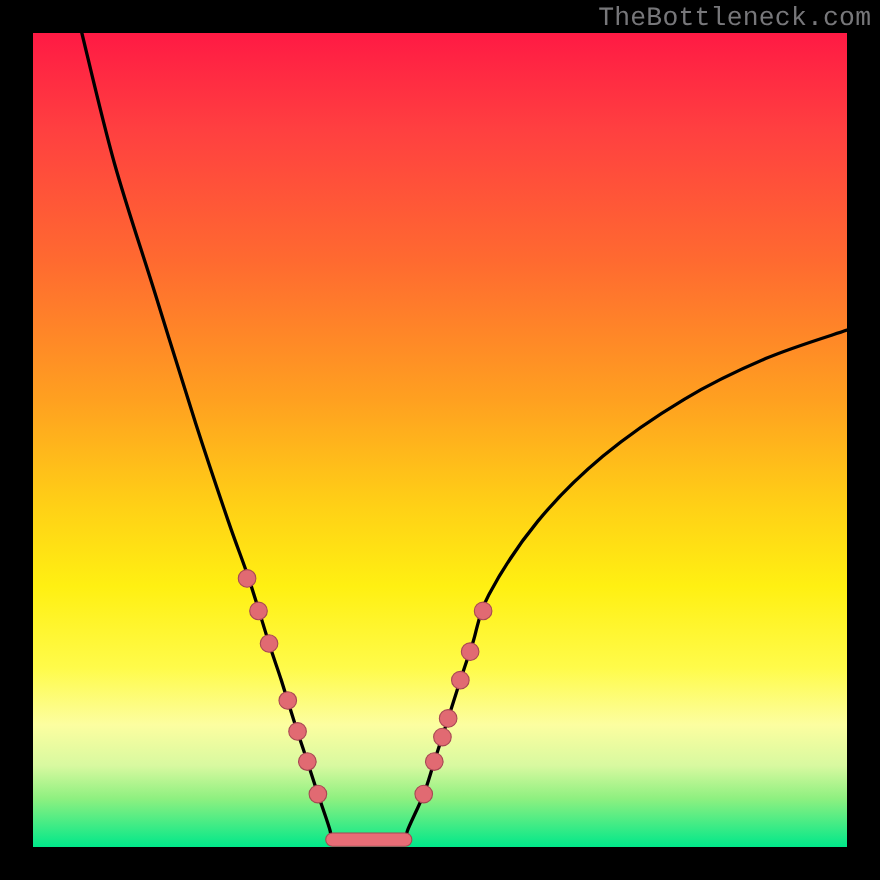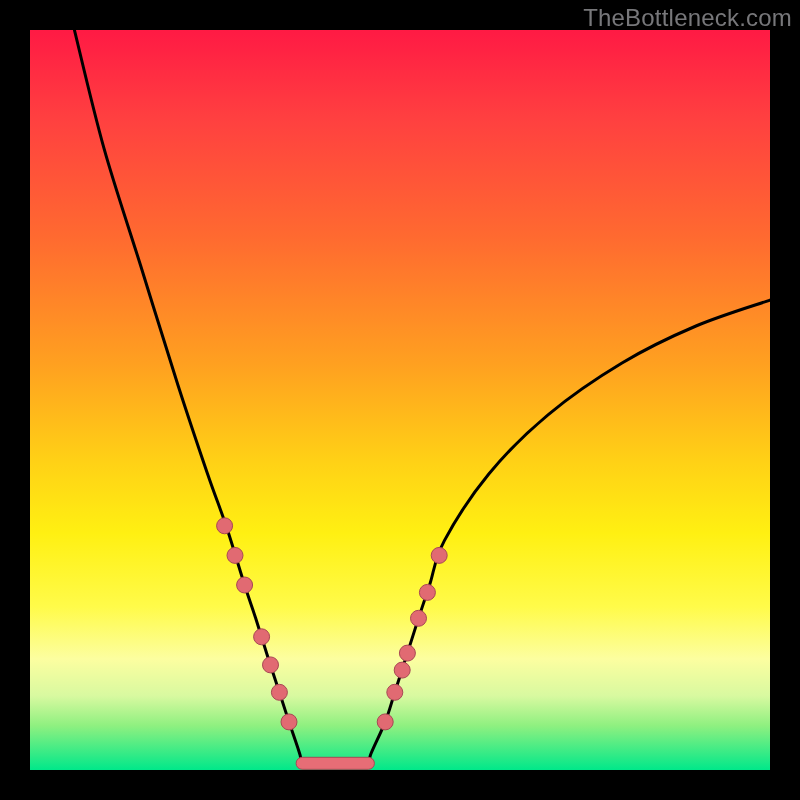--- a/index.html
+++ b/index.html
@@ -36,21 +36,21 @@
       #fcfea0 85%,
       #d8f9a0 90%,
       #8ff080 94%,
       #00e88a 100%
     );
   }
   .watermark {
     position: absolute;
     top: 4px;
     right: 8px;
-    font-family: Liberation Sans, sans-serif;
+    font-family: Liberation Mono, monospace;
     font-size: 24px;
     font-weight: 500;
     color: #77777a;
     letter-spacing: 0.2px;
     user-select: none;
     text-align: right;
   }
   svg.curve {
     position: absolute;
     left: 0;

